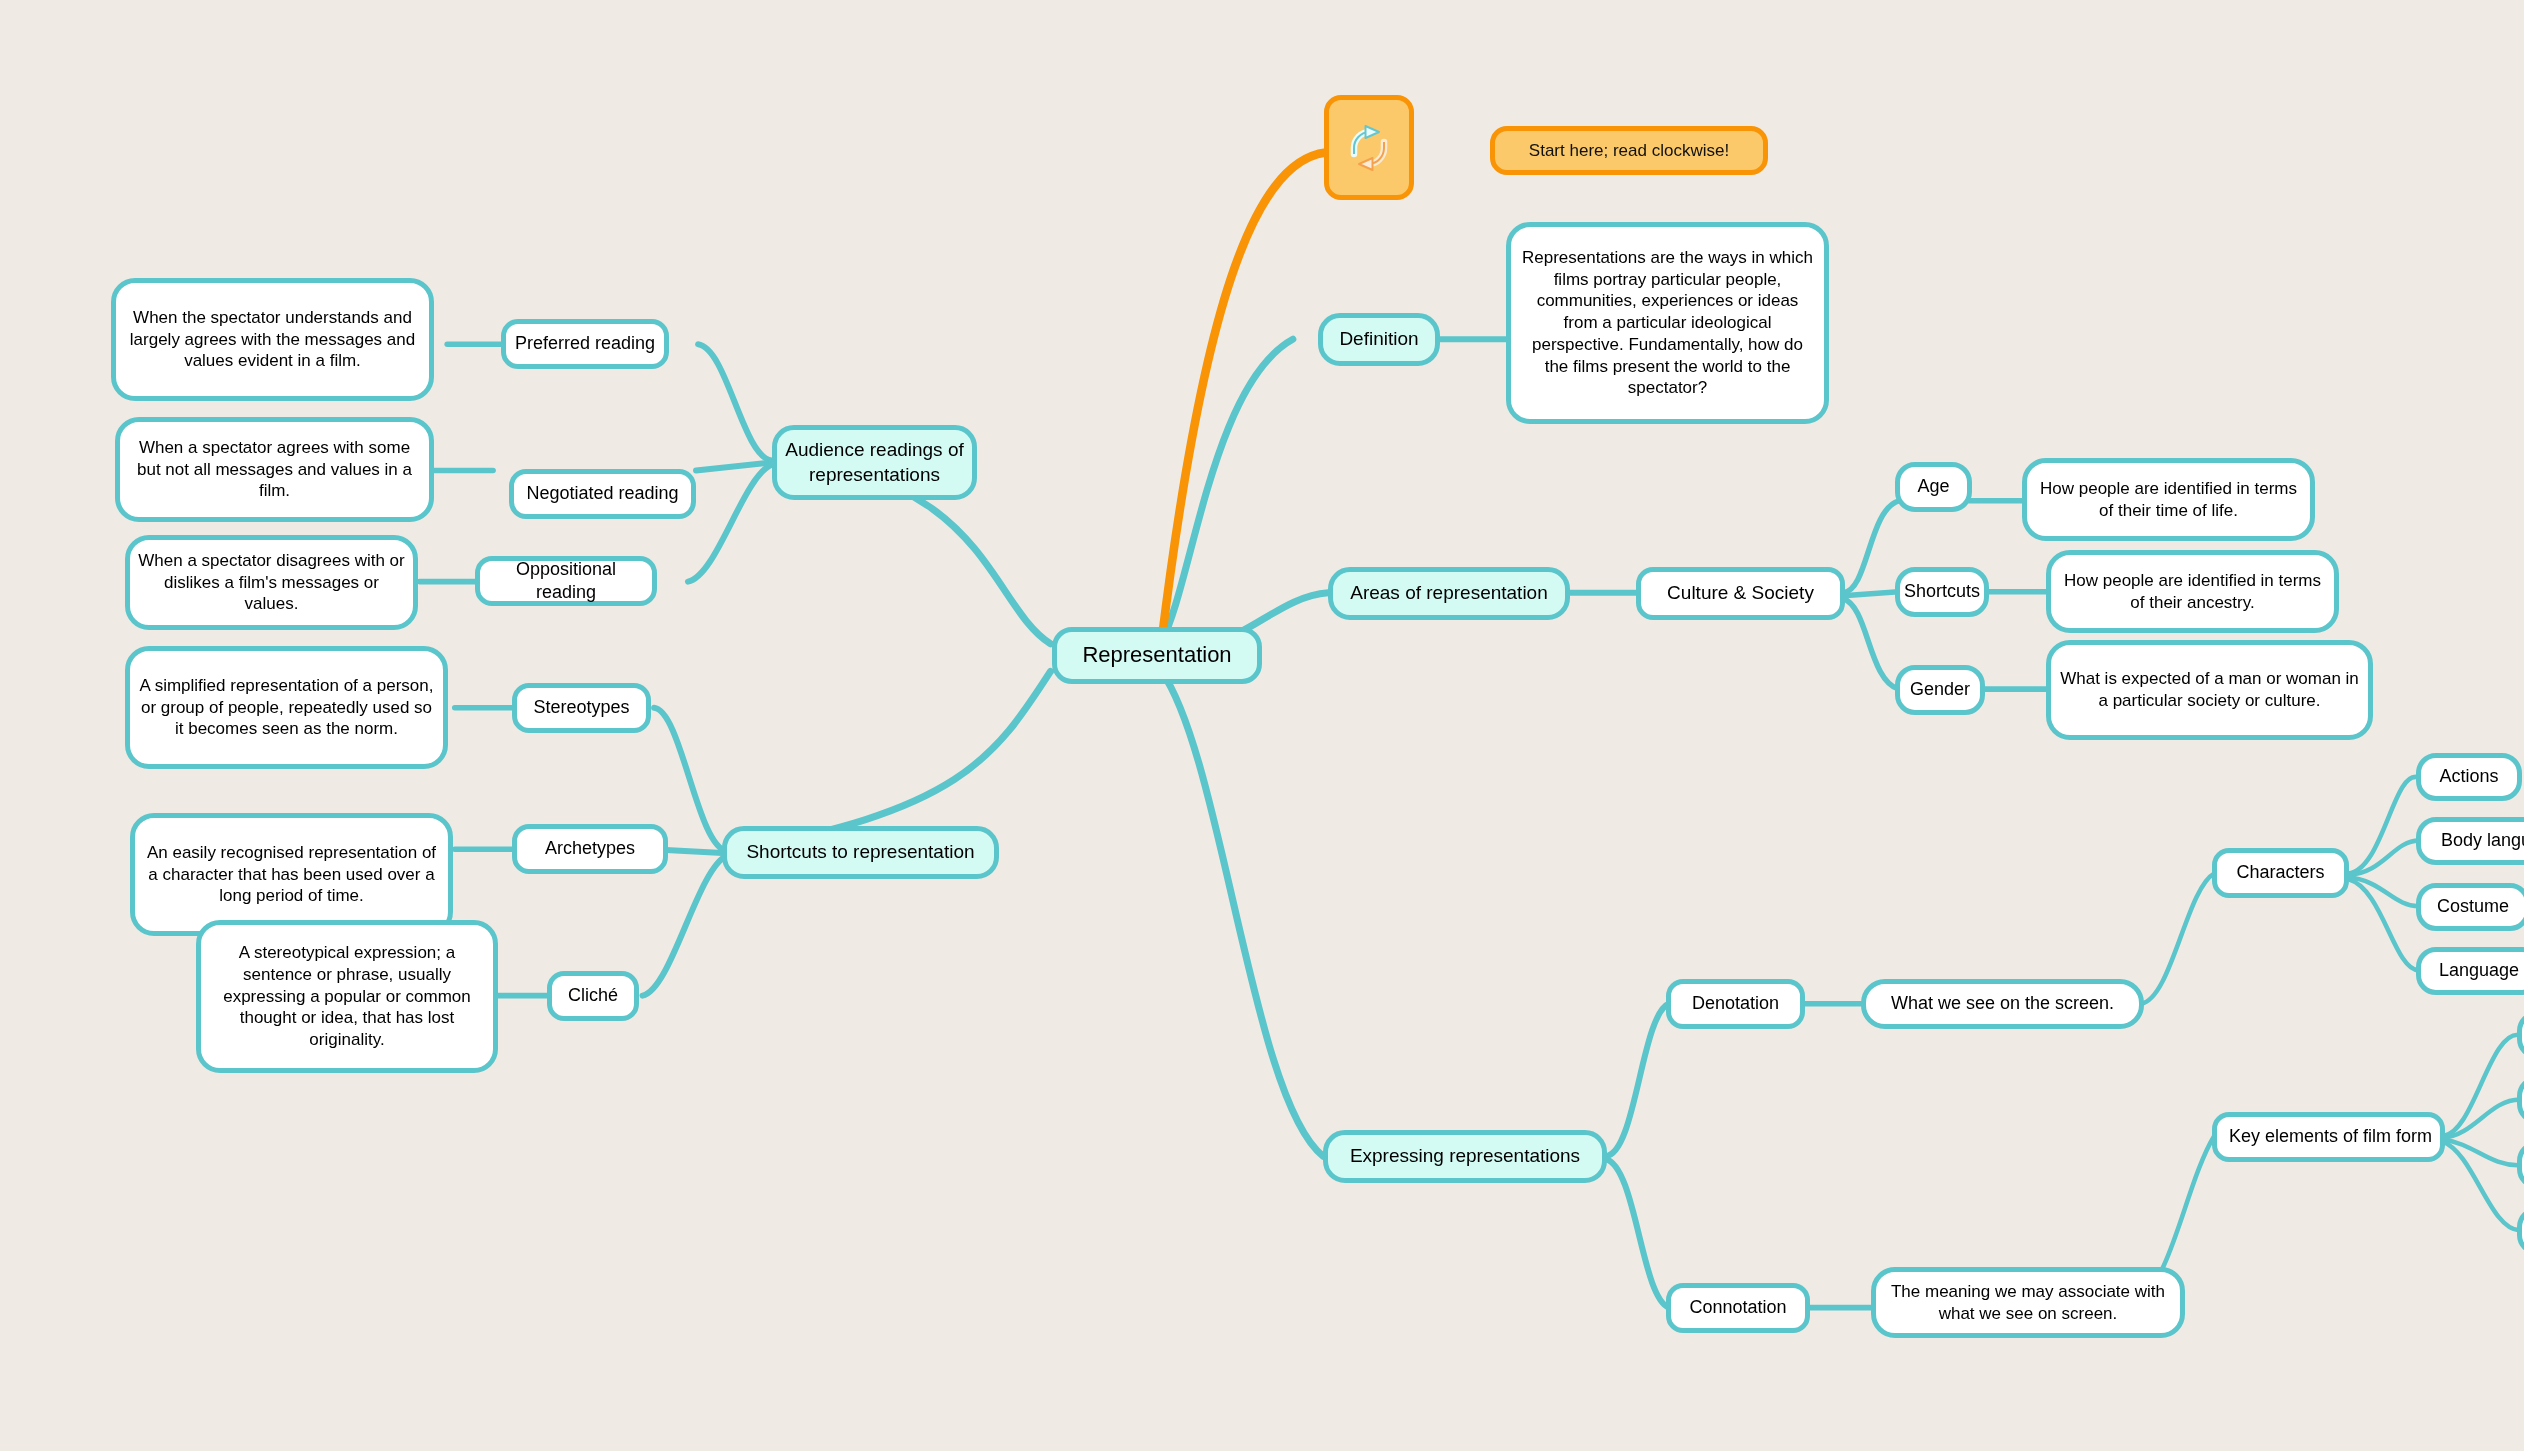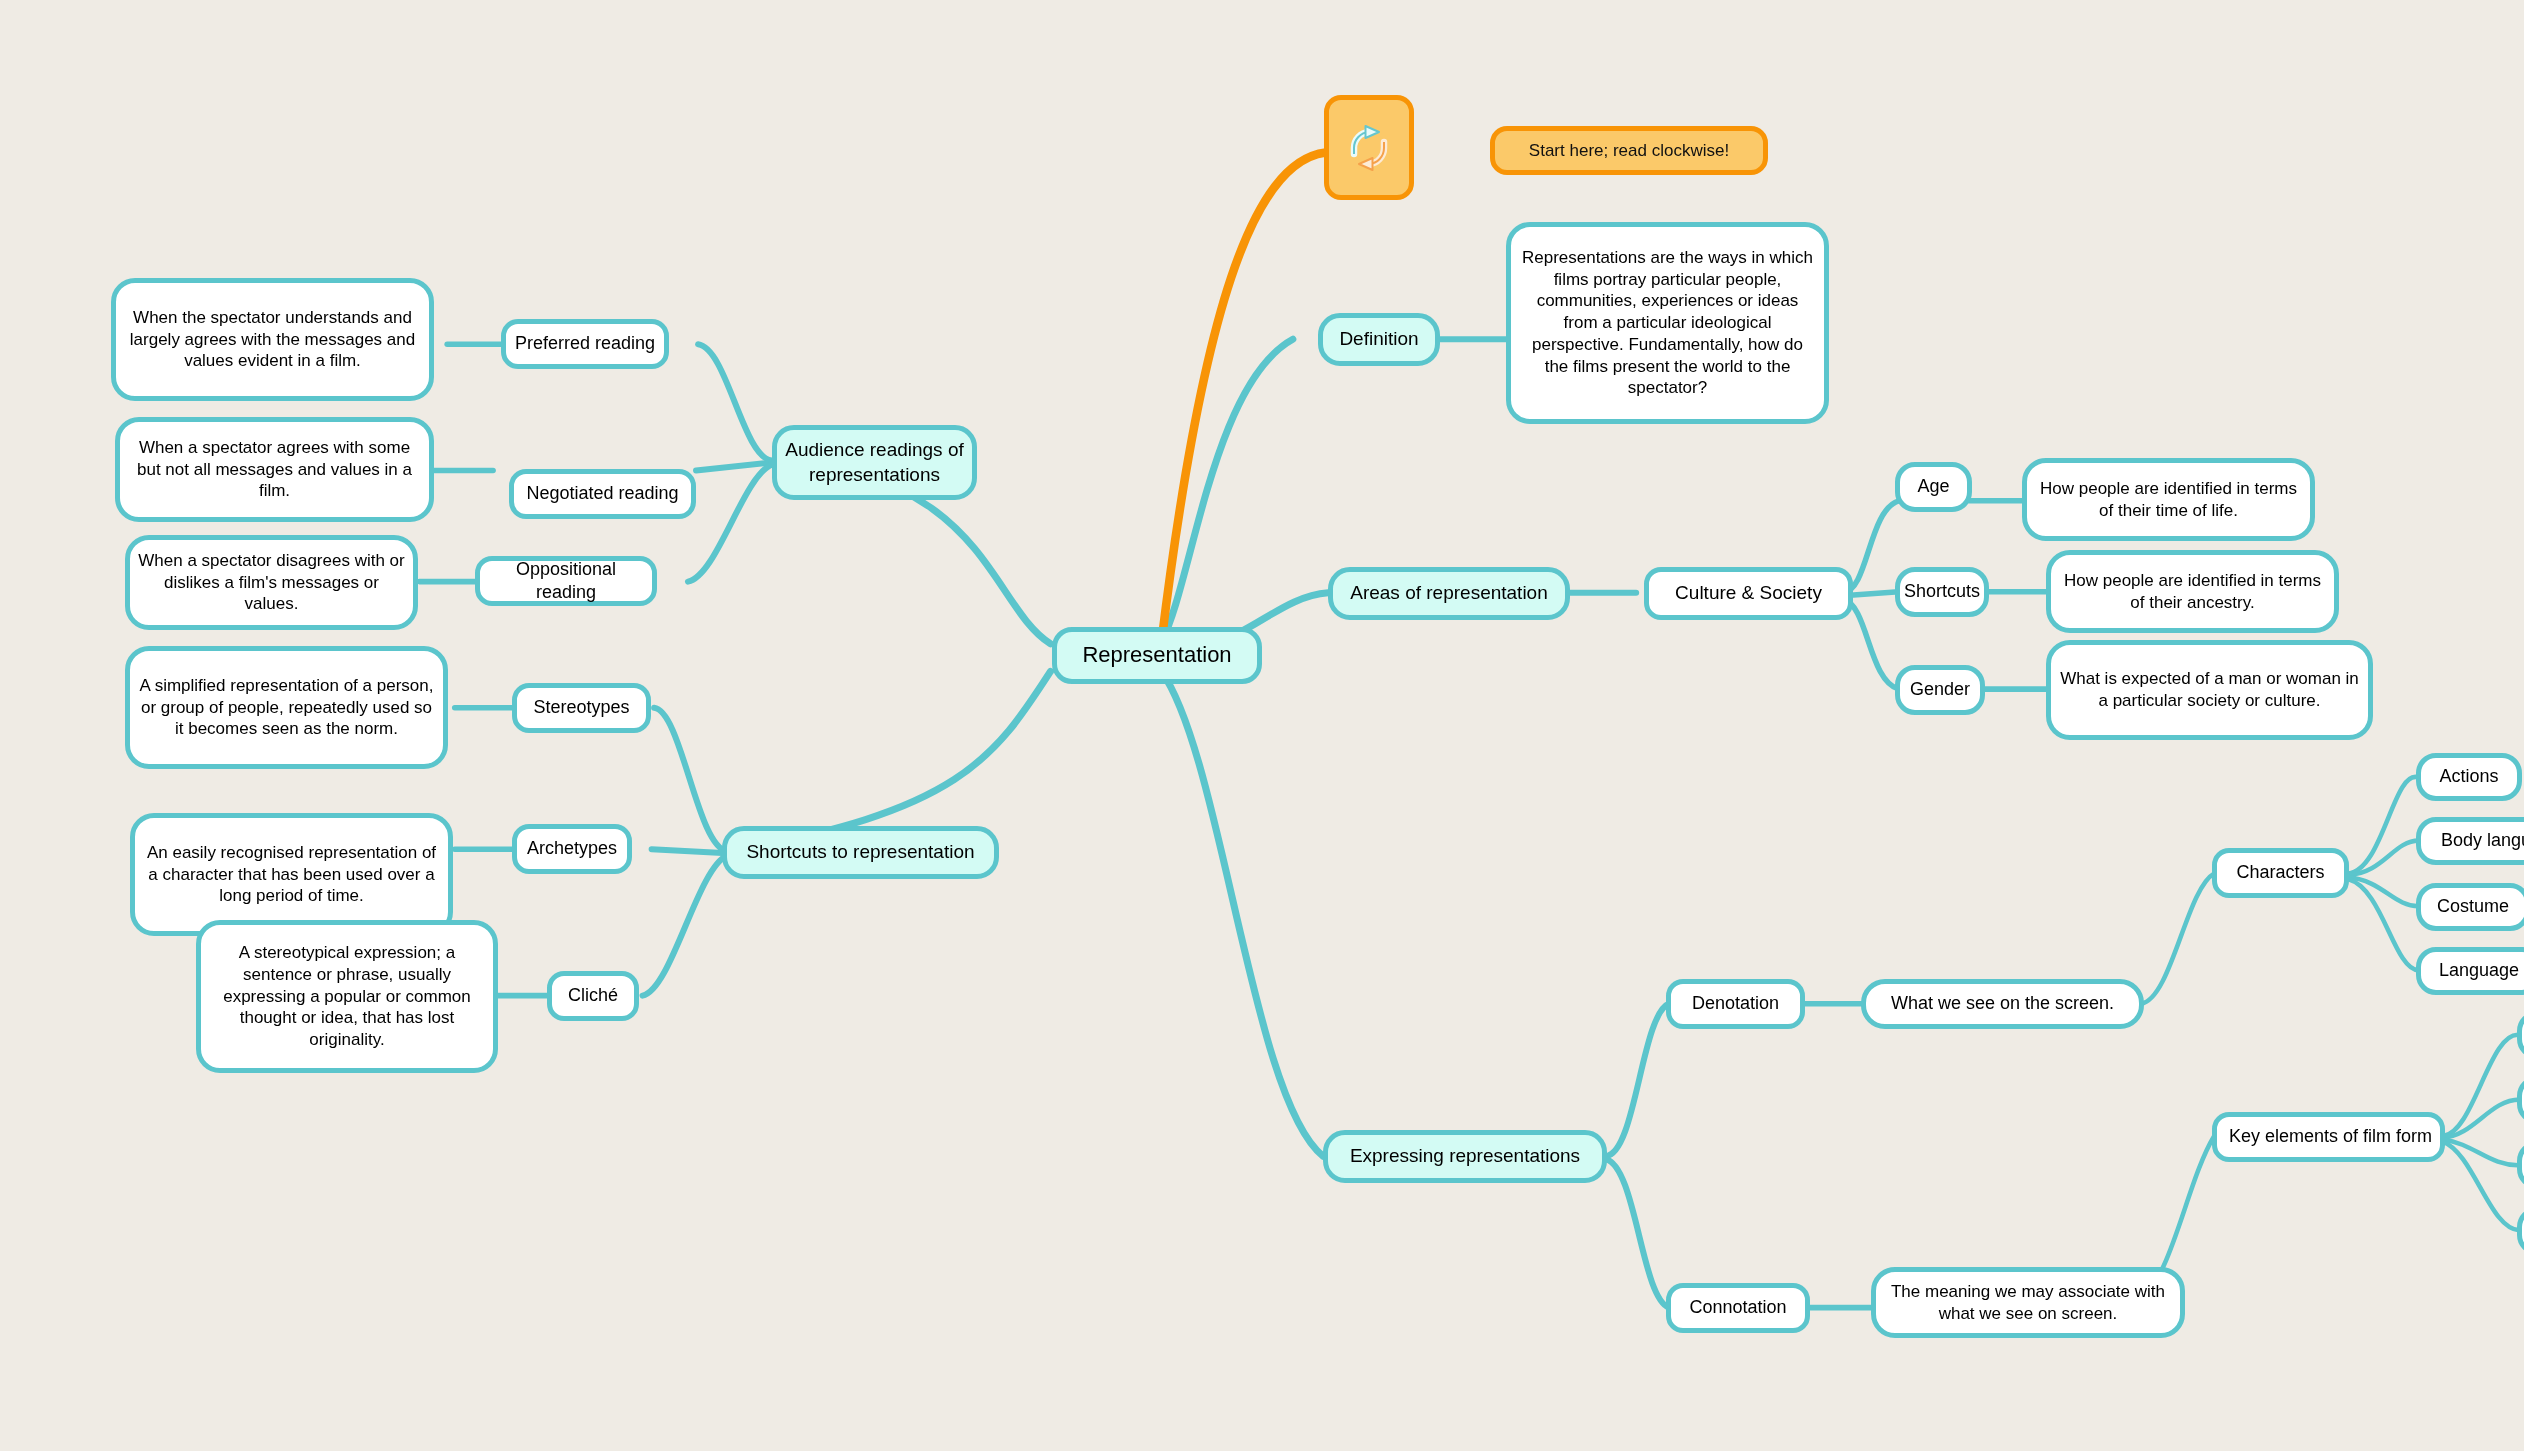--- a/index.html
+++ b/index.html
@@ -158,21 +158,21 @@
   </div>
 
   <div class="node detail f34" style="left:1506px;top:222px;width:323px;height:202px;">
     <span>Representations are the ways in which films portray particular people, communities, experiences or ideas from a particular ideological perspective. Fundamentally, how do the films present the world to the spectator?</span>
   </div>
 
   <div class="node lvl1 f38" style="left:1328px;top:567px;width:242px;height:53px;">
     <span>Areas of representation</span>
   </div>
 
-  <div class="node f38" style="left:1636px;top:567px;width:209px;height:53px;margin-left:8px;">
+  <div class="node f38" style="left:1636px;top:567px;width:209px;height:53px;">
     <span>Culture &amp; Society</span>
   </div>
 
   <div class="node leaf f36" style="left:1895px;top:462px;width:77px;height:50px;">
     <span>Age</span>
   </div>
   <div class="node detail f34" style="left:2022px;top:458px;width:293px;height:83px;">
     <span>How people are identified in terms of their time of life.</span>
   </div>
 
@@ -246,21 +246,21 @@
     <span>Shortcuts to representation</span>
   </div>
 
   <div class="node f36" style="left:512px;top:683px;width:139px;height:50px;">
     <span>Stereotypes</span>
   </div>
   <div class="node detail f34" style="left:125px;top:646px;width:323px;height:123px;">
     <span>A simplified representation of a person, or group of people, repeatedly used so it becomes seen as the norm.</span>
   </div>
 
-  <div class="node f36" style="left:512px;top:824px;width:120px;height:50px;">
+  <div class="node f36" style="left:512px;top:824px;width:156px;height:50px;">
     <span>Archetypes</span>
   </div>
   <div class="node detail f34" style="left:130px;top:785px;width:323px;height:123px;margin-top:28px;">
     <span>An easily recognised representation of a character that has been used over a long period of time.</span>
   </div>
 
   <div class="node f36" style="left:547px;top:971px;width:92px;height:50px;">
     <span>Cliché</span>
   </div>
   <div class="node detail f34" style="left:196px;top:920px;width:302px;height:153px;">

